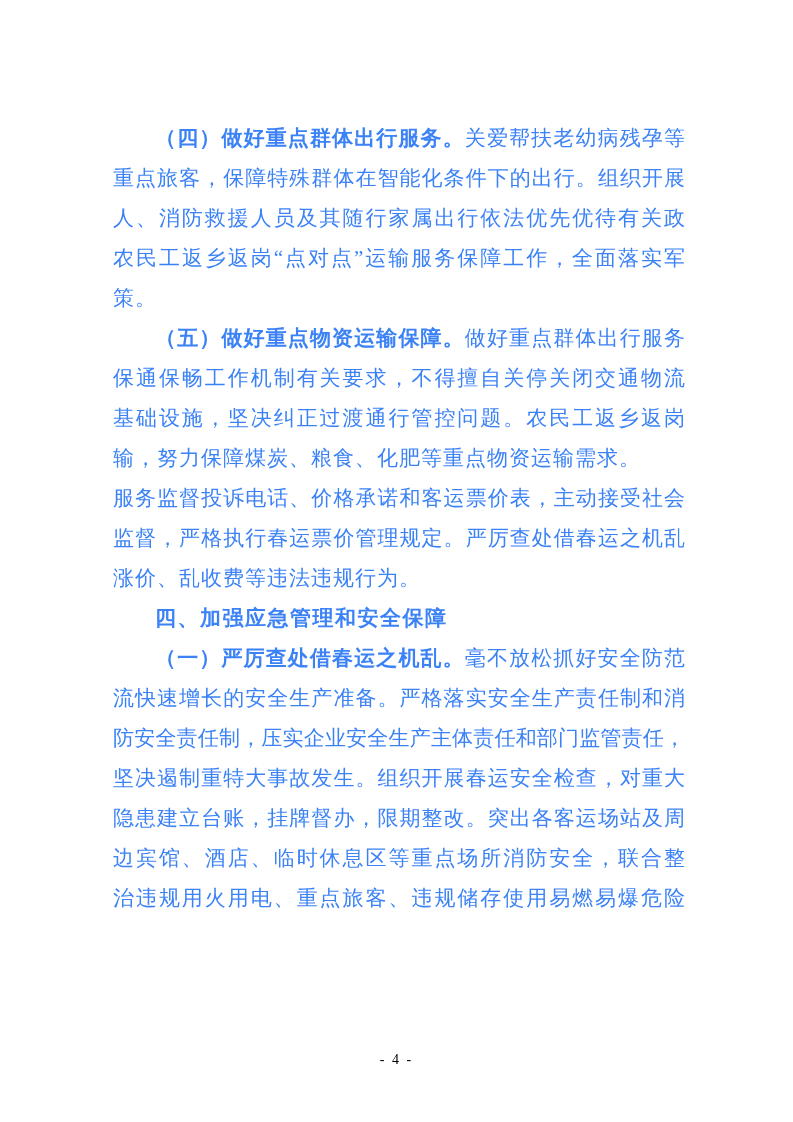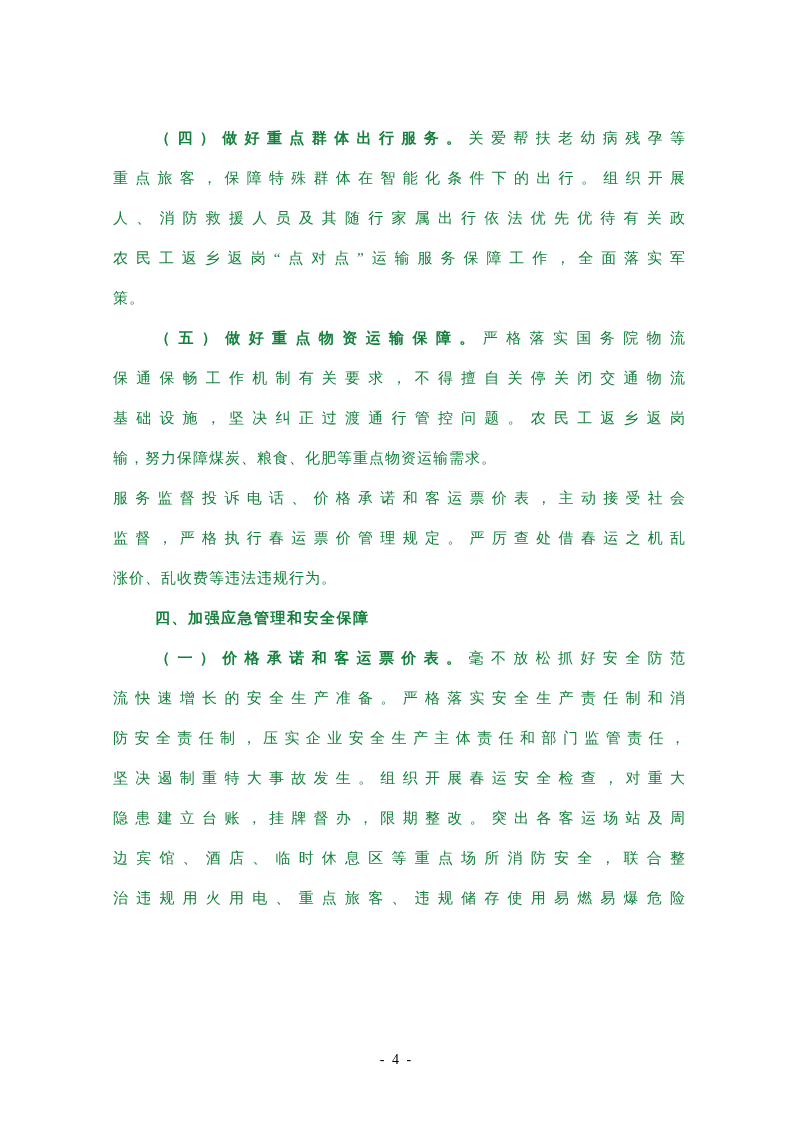--- a/index.html
+++ b/index.html
@@ -16,22 +16,22 @@
   }
   .doc-body {
     position: absolute;
     left: 113px;
     top: 118px;
     width: 572px;
   }
   .line {
     height: 40px;
     line-height: 40px;
-    font-size: 15px;
-    color: #15803d;
+    font-size: 21px;
+    color: #3b82f6;
     font-family: "Liberation Serif", "DejaVu Serif", serif;
     text-align: justify;
     text-align-last: justify;
     white-space: nowrap;
   }
   .line.no-just {
     text-align: left;
     text-align-last: left;
     letter-spacing: 1px;
   }
@@ -63,29 +63,29 @@
 </head>
 <body>
 
 <div class="page">
   <div class="doc-body" id="doc-body">
       <div class="line indent"><span class="lead">（四）做好重点群体出行服务。</span><span>关爱帮扶老幼病残孕等</span></div>
       <div class="line"><span>重点旅客，保障特殊群体在智能化条件下的出行。组织开展</span></div>
       <div class="line"><span>人、消防救援人员及其随行家属出行依法优先优待有关政</span></div>
       <div class="line"><span>农民工返乡返岗“点对点”运输服务保障工作，全面落实军</span></div>
       <div class="line no-just"><span>策。</span></div>
-      <div class="line indent"><span class="lead">（五）做好重点物资运输保障。</span><span>严格落实国务院物流</span></div>
+      <div class="line indent"><span class="lead">（五）做好重点物资运输保障。</span><span>做好重点群体出行服务</span></div>
       <div class="line"><span>保通保畅工作机制有关要求，不得擅自关停关闭交通物流</span></div>
       <div class="line"><span>基础设施，坚决纠正过渡通行管控问题。农民工返乡返岗</span></div>
       <div class="line no-just"><span>输，努力保障煤炭、粮食、化肥等重点物资运输需求。</span></div>
       <div class="line"><span>服务监督投诉电话、价格承诺和客运票价表，主动接受社会</span></div>
       <div class="line"><span>监督，严格执行春运票价管理规定。严厉查处借春运之机乱</span></div>
       <div class="line no-just"><span>涨价、乱收费等违法违规行为。</span></div>
       <div class="line heading indent no-just"><span>四、加强应急管理和安全保障</span></div>
-      <div class="line indent"><span class="lead">（一）价格承诺和客运票价表。</span><span>毫不放松抓好安全防范</span></div>
+      <div class="line indent"><span class="lead">（一）严厉查处借春运之机乱。</span><span>毫不放松抓好安全防范</span></div>
       <div class="line"><span>流快速增长的安全生产准备。严格落实安全生产责任制和消</span></div>
       <div class="line"><span>防安全责任制，压实企业安全生产主体责任和部门监管责任，</span></div>
       <div class="line"><span>坚决遏制重特大事故发生。组织开展春运安全检查，对重大</span></div>
       <div class="line"><span>隐患建立台账，挂牌督办，限期整改。突出各客运场站及周</span></div>
       <div class="line"><span>边宾馆、酒店、临时休息区等重点场所消防安全，联合整</span></div>
       <div class="line"><span>治违规用火用电、重点旅客、违规储存使用易燃易爆危险</span></div>
     </div>
   <div class="footer">- 4 -</div>
 </div>
 

